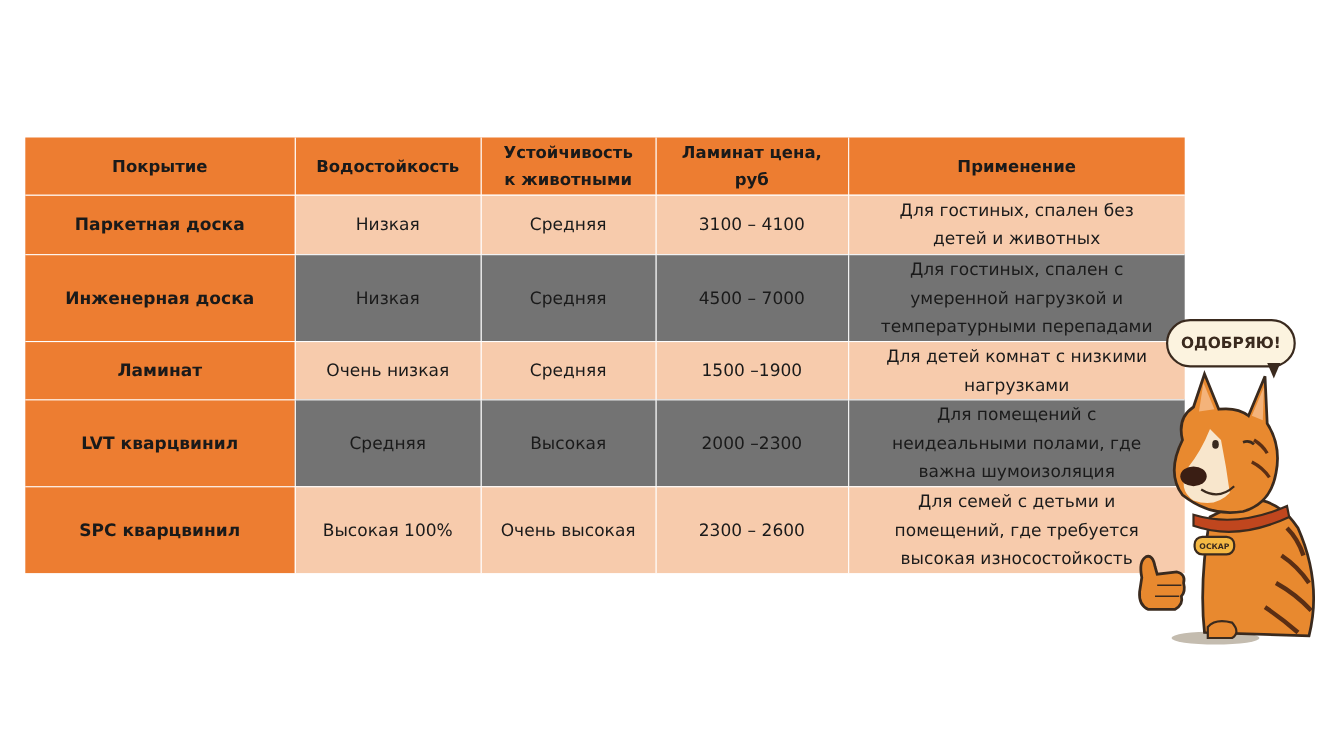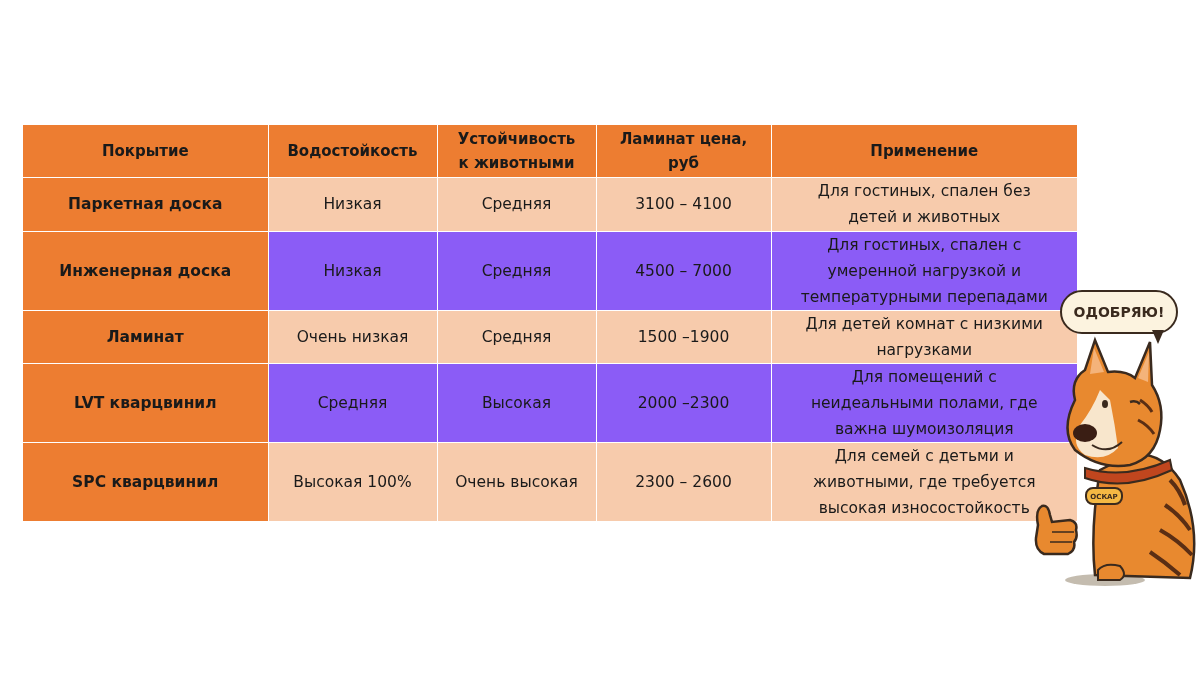--- a/index.html
+++ b/index.html
@@ -6,21 +6,21 @@
   html, body { width: 1200px; height: 675px; background: #ffffff; overflow: hidden; }
   body { position: relative; font-family: "DejaVu Sans", "Liberation Sans", sans-serif; color: #1a1a1a; }
 
   .table-wrap { position: absolute; left: 23px; top: 86px; width: 1054px; margin-top: 39px; }
   table { border-collapse: collapse; width: 1054px; table-layout: fixed; }
   th, td { text-align: center; vertical-align: middle; border: 1.5px solid #ffffff; padding: 0 4px; }
   th { background: #ed7d31; font-weight: bold; font-size: 15px; line-height: 24px; height: 52px; color: #1a1a1a; }
   td.name { background: #ed7d31; font-weight: bold; font-size: 15.5px; }
   td { font-size: 15.5px; line-height: 26px; }
   tr.odd td.cell { background: #f7cbac; }
-  tr.even td.cell { background: #8b5cf6; }
+  tr.even td.cell { background: #737373; }
   tr.r0 { height: 54px; padding-left: 36px; } tr.r1 { height: 78px; } tr.r2 { height: 53px; } tr.r3 { height: 79px; } tr.r4 { height: 79px; }
   table { border-top: none; border-left: none; }
   tr:first-child th { border-top: none; }
   th:first-child, td:first-child { border-left: none; }
   th:last-child, td:last-child { border-right: none; }
   tr:last-child td { border-bottom: none; }
 
   .mascot { position: absolute; left: 1030px; top: 290px; width: 170px; height: 300px; }
   .bubble { position: absolute; left: 30px; top: 0; width: 118px; height: 44px; background: #fcf3df; border: 2.5px solid #3a2a1e; border-radius: 22px; display: flex; align-items: center; justify-content: center; font-weight: bold; font-size: 14px; color: #3a2a1e; }
   .bubble-tail { position: absolute; left: 122px; top: 40px; width: 0; height: 0; border-left: 6px solid transparent; border-right: 6px solid transparent; border-top: 14px solid #3a2a1e; }
@@ -75,21 +75,21 @@
         <td class="cell">Средняя</td>
         <td class="cell">Высокая</td>
         <td class="cell">2000 –2300</td>
         <td class="cell"><span>Для помещений с</span><br><span>неидеальными полами, где</span><br><span>важна шумоизоляция</span></td>
       </tr>
       <tr class="odd r4">
         <td class="name">SPC кварцвинил</td>
         <td class="cell">Высокая 100%</td>
         <td class="cell">Очень высокая</td>
         <td class="cell">2300 – 2600</td>
-        <td class="cell"><span>Для семей с детьми и</span><br><span>животными, где требуется</span><br><span>высокая износостойкость</span></td>
+        <td class="cell"><span>Для семей с детьми и</span><br><span>помещений, где требуется</span><br><span>высокая износостойкость</span></td>
       </tr>
     </tbody>
   </table>
 </div>
 
 <div class="mascot">
   <div class="bubble">ОДОБРЯЮ!</div>
   <div class="bubble-tail"></div>
   <svg class="dog" viewBox="0 0 170 260" xmlns="http://www.w3.org/2000/svg">
 

